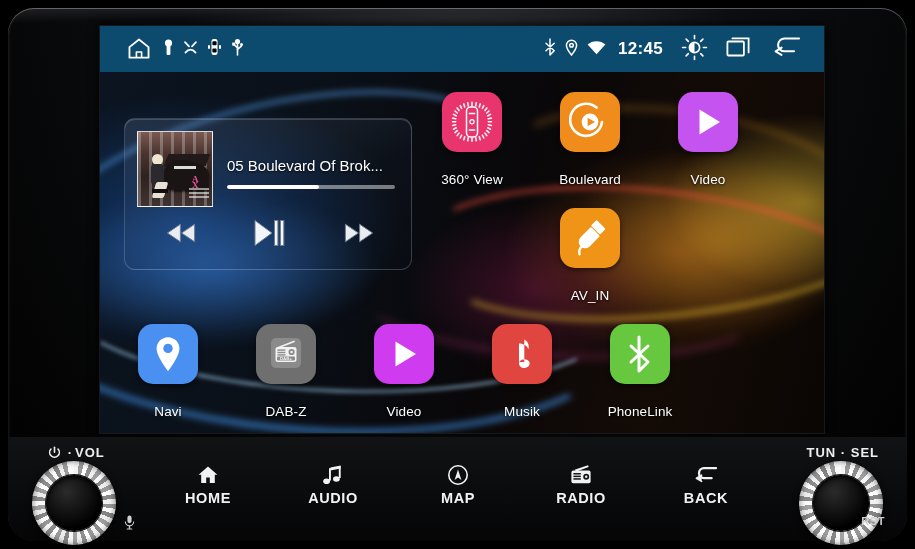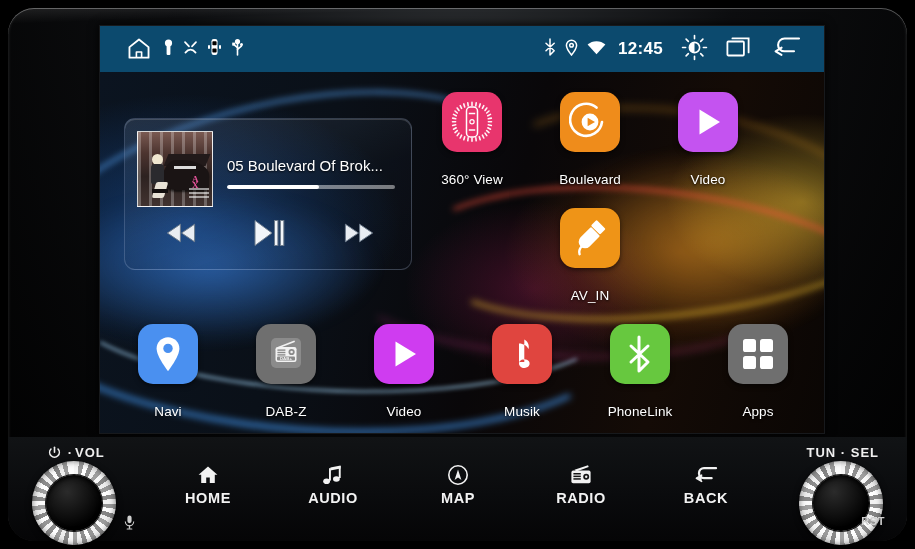--- a/index.html
+++ b/index.html
@@ -441,31 +441,20 @@
 
       <div class="app" style="left:492px; top:252px;">
         <div class="tile" style="background:#67c83f">
           <svg width="36" height="40" viewBox="0 0 30 40" fill="none" stroke="#fff" stroke-width="3" stroke-linecap="round" stroke-linejoin="round">
             <path d="M14 3v34l9-9L6 12M6 28l17-16"></path>
           </svg>
         </div>
         <div class="lbl">PhoneLink</div>
       </div>
 
-      <div class="app" style="left:610px; top:252px;">
-        <div class="tile" style="background:#6f6f6f">
-          <svg width="34" height="34" viewBox="0 0 34 34" fill="#fff">
-            <rect x="2" y="2" width="13" height="13" rx="2.6"></rect>
-            <rect x="19" y="2" width="13" height="13" rx="2.6"></rect>
-            <rect x="2" y="19" width="13" height="13" rx="2.6"></rect>
-            <rect x="19" y="19" width="13" height="13" rx="2.6"></rect>
-          </svg>
-        </div>
-        <div class="lbl">Apps</div>
-      </div>
     </div>
   </div>
 
   <div id="bottombar">
 
     <div class="knoblbl" style="left:40px; top:8px;">
       <svg width="13" height="13" viewBox="0 0 14 14" fill="none" stroke="#efefef" stroke-width="1.7" stroke-linecap="round" style="vertical-align:-2px">
         <path d="M7 1.4v5.4"></path>
           <path d="M3.2 3.2a5.2 5.2 0 1 0 7.6 0"></path>
       </svg>

